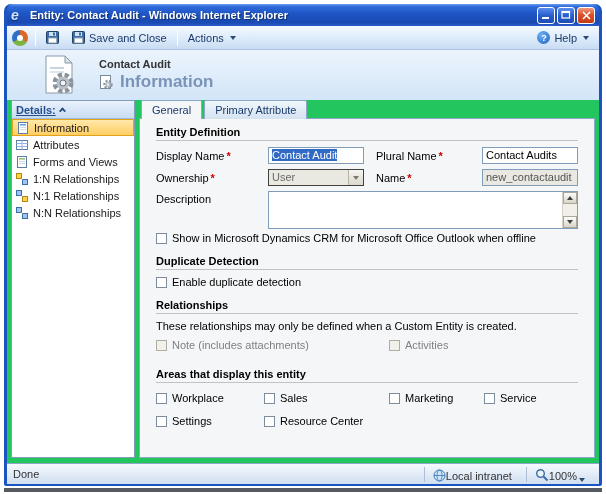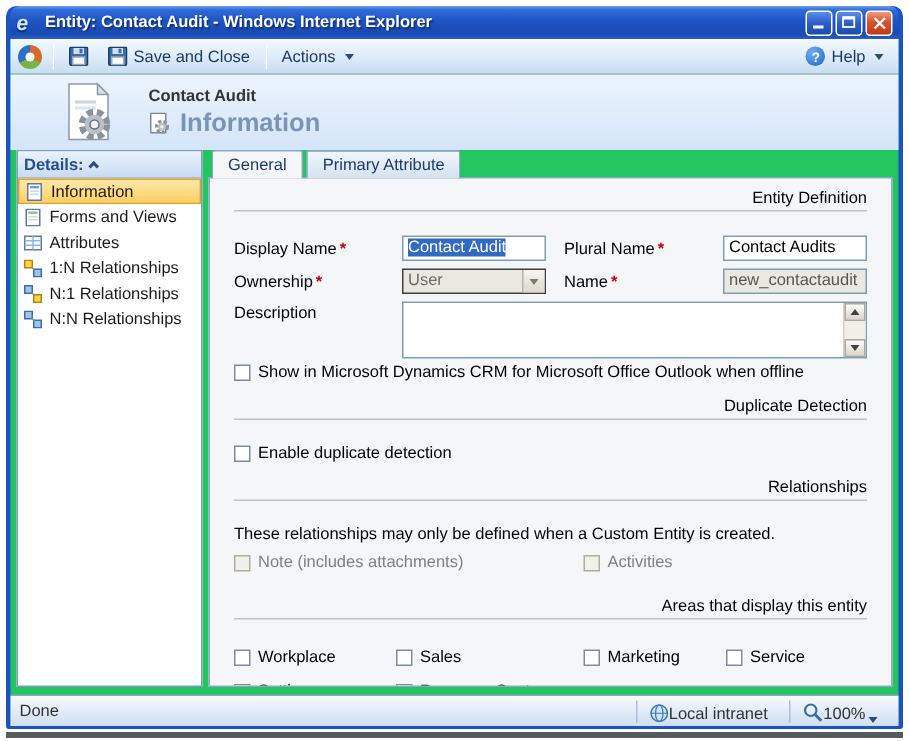--- a/index.html
+++ b/index.html
@@ -49,36 +49,36 @@
   .entity-name { font-weight:bold; color:#333; }
   .page-title-row { display:flex; align-items:center; gap:6px; }
   .page-title { font-size:17px; font-weight:bold; color:#7a94b8; }
 
   
   .main { flex:1; display:flex; gap:4px; padding:0 4px 5px 4px; min-height:0; }
 
   .sidebar { width:124px; flex:0 0 124px; background:#fff; border:1px solid #7f9db9; display:flex; flex-direction:column; }
   .sidebar-header { height:18px; flex:0 0 18px; display:flex; align-items:center; justify-content:flex-start;
                     padding:0 4px; font-weight:bold; color:#254f8c;
-                    background:linear-gradient(180deg,#eaf2fc,#c9dcf3); border-bottom:1px solid #9ebcdd; }
+                    background:linear-gradient(180deg,#eaf2fc,#c9dcf3); border-bottom:1px solid #9ebcdd;text-decoration:underline; }
   .collapse-btn { width:13px; height:13px; display:flex; align-items:center; justify-content:center; }
   .chev-up { width:5px; height:5px; border-left:2px solid #2a5080; border-top:2px solid #2a5080;
              transform:rotate(45deg) translate(1px,1px); }
   .nav-item { height:17px; display:flex; align-items:center; gap:5px; padding:0 4px; color:#1a1a1a; cursor:default; }
   .nav-item.selected { background:linear-gradient(180deg,#ffe8ab,#ffce63); border:1px solid #e3a21a; }
   .nav-icon { width:12px; height:12px; flex:0 0 12px; }
 
   .content { flex:1; display:flex; flex-direction:column; min-width:0; }
   .tabs { display:flex; gap:2px; padding-left:2px; height:19px; flex:0 0 19px; position:relative; z-index:2; margin-bottom:-1px; }
   .tab { border:1px solid #8ca8c6; border-bottom:none; border-radius:2px 2px 0 0; padding:3px 10px 0;
          background:linear-gradient(180deg,#f0f6fc,#d4e2f1); color:#1a3a6b; cursor:default; }
   .tab.active { background:#f5f6f8; }
 
   .panel { flex:1; background:#f5f6f8; border:1px solid #8ca8c6; padding:4px 16px 0 16px; overflow:hidden; }
-  .section-heading { font-weight:normal; color:#000; padding:3px 0 2px; border-bottom:1px solid #c2c2c2; margin-bottom:16px;text-align:right; }
+  .section-heading { font-weight:bold; color:#000; padding:3px 0 2px; border-bottom:1px solid #c2c2c2; margin-bottom:6px; }
   .section { margin-bottom:2px; }
   .section + .section .section-heading { margin-top:8px; }
 
   .grid-fields { display:grid; grid-template-columns:100px 1fr 94px 1fr; column-gap:12px; row-gap:5px; align-items:center; }
   .flabel { white-space:nowrap; }
   .req { color:#cc0000; font-weight:bold; margin-left:2px; }
   .textbox { height:17px; border:1px solid #7f9db9; background:#fff; padding:1px 3px; line-height:13px;
              overflow:hidden; white-space:nowrap; }
   .textbox .sel { background:#316ac5; color:#fff; }
   .textbox.disabled { background:#e9e9e2; color:#555; }
@@ -214,35 +214,35 @@
             <svg class="nav-icon" width="12" height="12">
                 <rect x="1.5" y="0.5" width="9" height="11" fill="#fff" stroke="#5b7da0"></rect>
                 <rect x="3" y="2" width="6" height="1.6" fill="#6fa0d8"></rect>
                 <rect x="3" y="5" width="6" height="1" fill="#cdd9ea"></rect>
                 <rect x="3" y="7" width="6" height="1" fill="#cdd9ea"></rect>
               </svg>
             <span>Information</span>
           </div>
           <div class="nav-item">
             <svg class="nav-icon" width="12" height="12">
+                <rect x="0.5" y="1.5" width="11" height="9" fill="#fff" stroke="#5b7da0"></rect>
+                <line x1="0.5" y1="4.5" x2="11.5" y2="4.5" stroke="#8fb4e8"></line>
+                <line x1="0.5" y1="7.5" x2="11.5" y2="7.5" stroke="#8fb4e8"></line>
+                <line x1="6" y1="1.5" x2="6" y2="10.5" stroke="#8fb4e8"></line>
+              </svg>
+            <span>Attributes</span>
+          </div>
+          <div class="nav-item">
+            <svg class="nav-icon" width="12" height="12">
                 <rect x="1.5" y="0.5" width="9" height="11" fill="#fff" stroke="#5b7da0"></rect>
                 <rect x="3" y="2" width="6" height="1.6" fill="#9ac07a"></rect>
                 <rect x="3" y="5" width="6" height="1" fill="#cdd9ea"></rect>
                 <rect x="3" y="7" width="6" height="1" fill="#cdd9ea"></rect>
               </svg>
             <span>Forms and Views</span>
-          </div>
-          <div class="nav-item">
-            <svg class="nav-icon" width="12" height="12">
-                <rect x="0.5" y="1.5" width="11" height="9" fill="#fff" stroke="#5b7da0"></rect>
-                <line x1="0.5" y1="4.5" x2="11.5" y2="4.5" stroke="#8fb4e8"></line>
-                <line x1="0.5" y1="7.5" x2="11.5" y2="7.5" stroke="#8fb4e8"></line>
-                <line x1="6" y1="1.5" x2="6" y2="10.5" stroke="#8fb4e8"></line>
-              </svg>
-            <span>Attributes</span>
           </div>
           <div class="nav-item">
             <svg class="nav-icon" width="12" height="12">
                 <rect x="0.5" y="0.5" width="5" height="5" fill="#ffd24a" stroke="#b8860b"></rect>
                 <rect x="6.5" y="6.5" width="5" height="5" fill="#9ec4f0" stroke="#3a6ea5"></rect>
                 <line x1="5" y1="5" x2="7" y2="7" stroke="#888"></line>
               </svg>
             <span>1:N Relationships</span>
           </div>
           <div class="nav-item">

